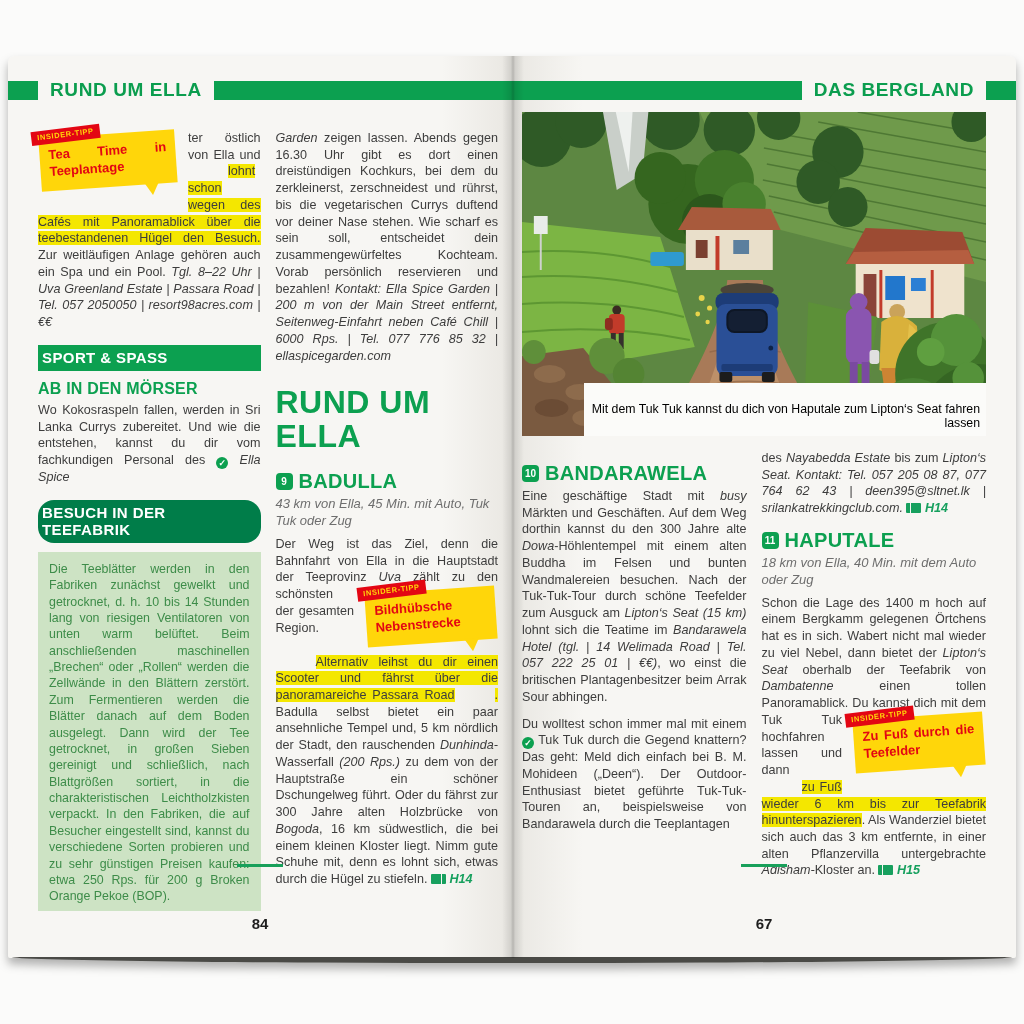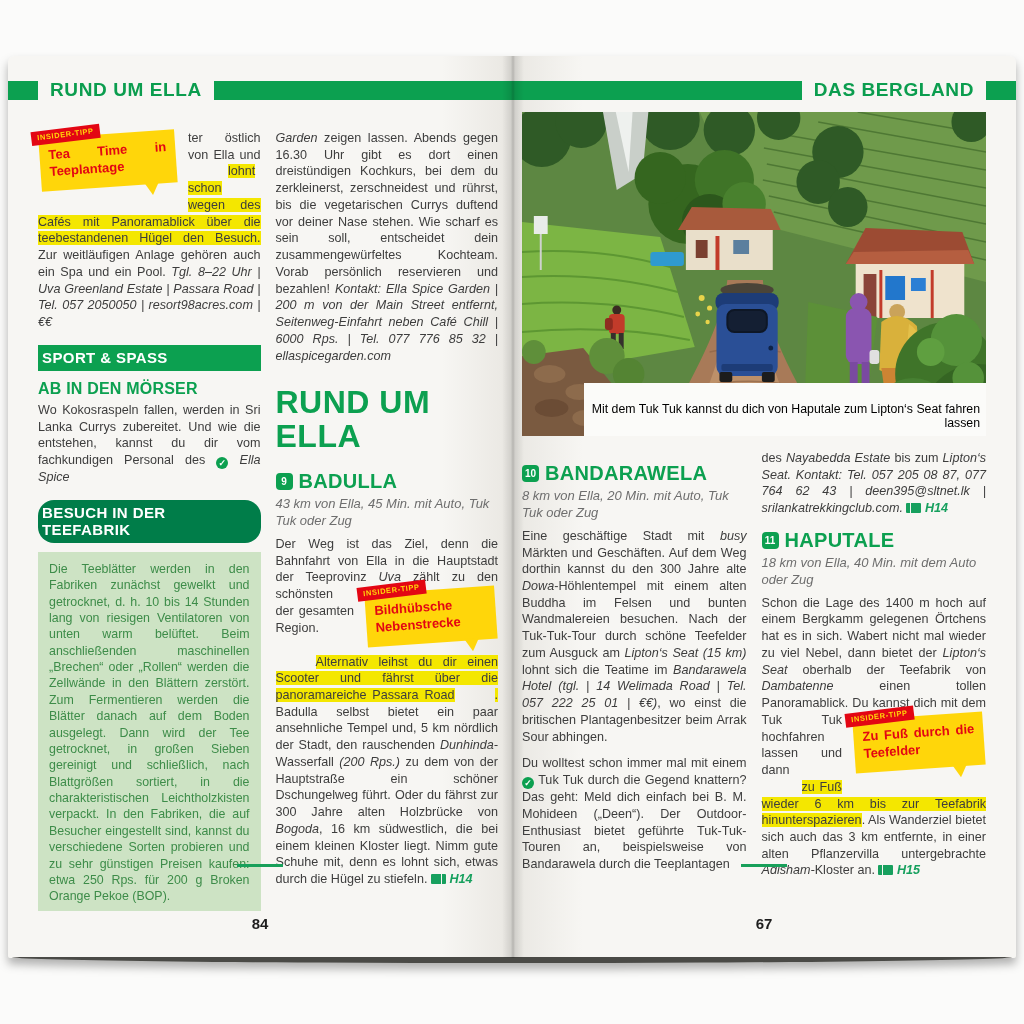--- a/index.html
+++ b/index.html
@@ -292,21 +292,20 @@
       </div>
     </div>
 
     <div class="cols cols-r">
 
       <div class="col">
         <div class="sec-head">
           <span class="sec-num">10</span>
           <span class="sec-name">BANDARAWELA</span>
         </div>
-        <p class="sec-meta">8 km von Ella, 20 Min. mit Auto, Tuk Tuk oder Zug</p>
         <p class="para"><span><span>Eine geschäftige Stadt mit </span><span class="seg-i">busy</span><span> Märkten und Geschäften. Auf dem Weg dorthin kannst du den 300 Jahre alte </span><span class="seg-i">Dowa</span><span>-Höhlentempel mit einem alten Buddha im Felsen und bunten Wandmalereien besuchen. Nach der Tuk-Tuk-Tour durch schöne Teefelder zum Ausguck am </span><span class="seg-i">Lipton‘s Seat (15 km)</span><span> lohnt sich die Teatime im </span><span class="seg-i">Bandarawela Hotel (tgl. | 14 Welimada Road | Tel. 057 222 25 01 | €€)</span><span>, wo einst die britischen Plantagenbesitzer beim Arrak Sour abhingen.</span></span></p>
         <p class="para"><span><span>Du wolltest schon immer mal mit einem </span><span class="icon-chk"></span><span> Tuk Tuk durch die Gegend knattern? Das geht: Meld dich einfach bei B. M. Mohideen („Deen“). Der Outdoor-Enthusiast bietet geführte Tuk-Tuk-Touren an, beispielsweise von Bandarawela durch die Teeplantagen</span></span></p>
       </div>
 
       <div class="col">
         <p class="para"><span><span>des </span><span class="seg-i">Nayabedda Estate</span><span> bis zum </span><span class="seg-i">Lipton‘s Seat. Kontakt: Tel. 057 205 08 87, 077 764 62 43 | deen395@sltnet.lk | srilankatrekkingclub.com.</span><span> </span><span class="icon-map"></span><span class="seg-g"> H14</span></span></p>
 
         <div class="sec-head">
           <span class="sec-num">11</span>
           <span class="sec-name">HAPUTALE</span>

